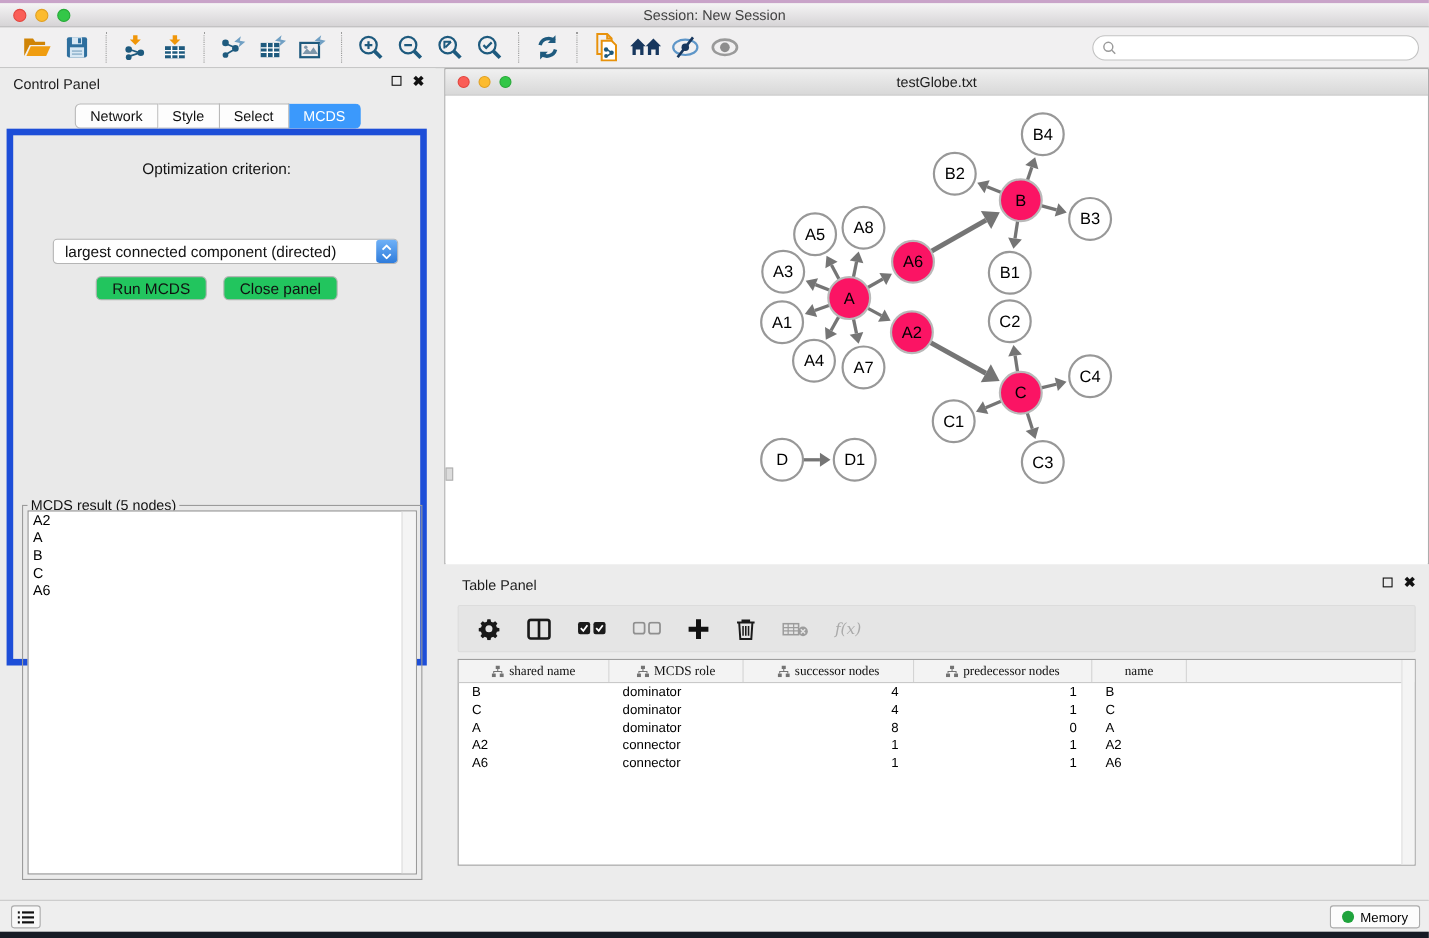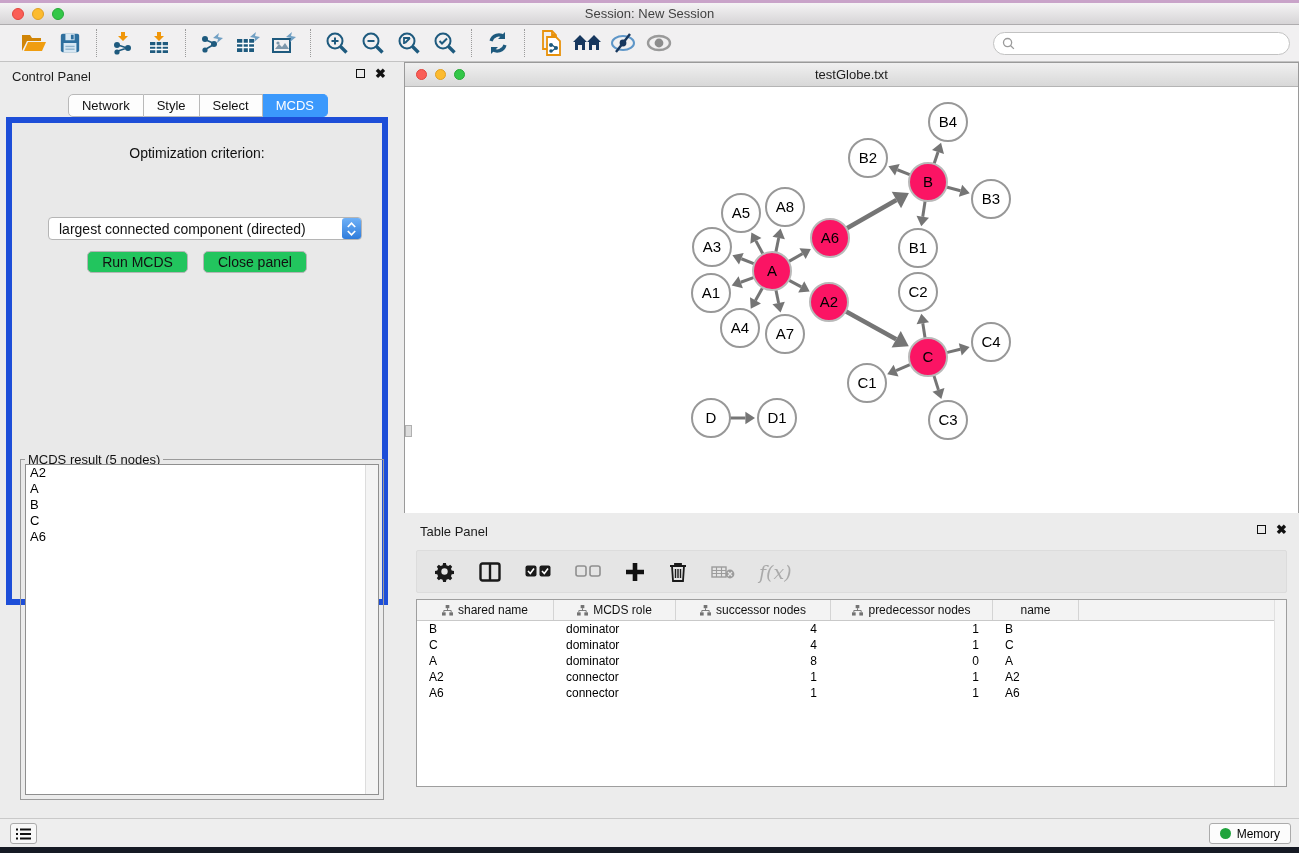--- a/index.html
+++ b/index.html
@@ -83,25 +83,25 @@
   .bottom-nub { position:absolute; left:443px; bottom:-4px; width:12px; height:8px; background:#d9d9d9; border:1px solid #b5b5b5; }
 
   
   .table-panel { position:absolute; left:404px; top:513px; width:895px; height:305px; background:#ececec; }
   .tp-head { position:relative; height:30px; }
   .tp-title { position:absolute; left:16px; top:11px; font-size:13px; color:#1c1c1c; }
   .tp-icons { position:absolute; right:12px; top:12px; display:flex; gap:10px; align-items:center; }
   .tp-toolbar { position:absolute; left:12px; top:37px; width:871px; height:43px; background:#e5e5e5;
     border:1px solid #dcdcdc; border-radius:2px; display:flex; align-items:center; gap:24px; padding-left:18px; }
   .tp-tool { display:flex; align-items:center; justify-content:center; height:30px; }
-  .fx-label { font-family:"DejaVu Serif", serif; font-style:italic; font-size:19px; color:#aaa; }
+  .fx-label { font-family:"DejaVu Serif", serif; font-style:italic; font-size:14px; color:#aaa; }
 
   .data-table { position:absolute; left:12px; top:86px; width:871px; height:188px; background:#fff;
     border:1px solid #9e9e9e; overflow:hidden; }
-  .dt-header { display:flex; height:21px; background:#f3f3f3; border-bottom:1px solid #c9c9c9; }
+  .dt-header { display:flex; height:21px; background:#f3f3f3; border-bottom:1px solid #c9c9c9;font-family:Liberation Serif, serif; }
   .dt-hcell { display:flex; align-items:center; justify-content:center; gap:5px; font-size:12px; color:#111;
     border-right:1px solid #d4d4d4; height:100%; }
   .dt-row { display:flex; height:16px; }
   .dt-cell { font-size:12px; color:#000; line-height:16px; white-space:nowrap; }
   .dt-scroll { position:absolute; right:0; top:0; bottom:0; width:12px; background:#f4f4f4; border-left:1px solid #e0e0e0; }
 
   .bottom-tabs { position:absolute; left:0; right:0; top:279px; display:flex; justify-content:center; }
 
   
   .status-bar { position:absolute; left:0; top:818px; width:1299px; height:35px; background:#eeeeee;

